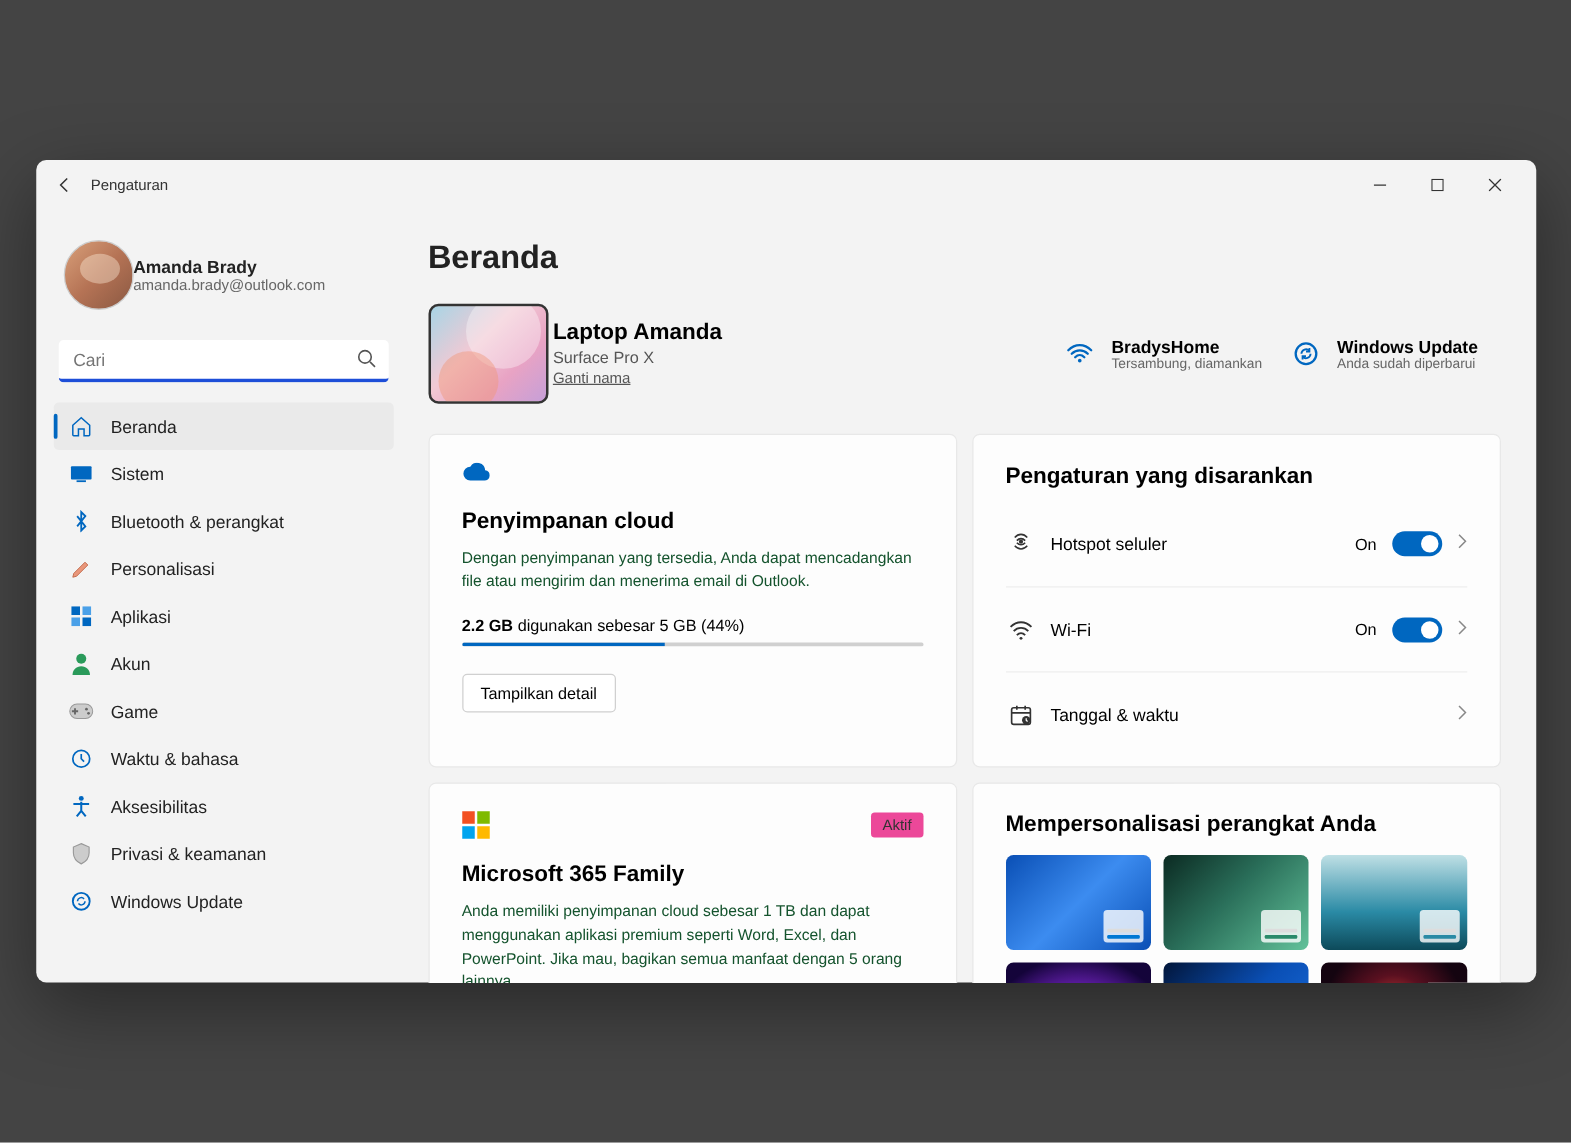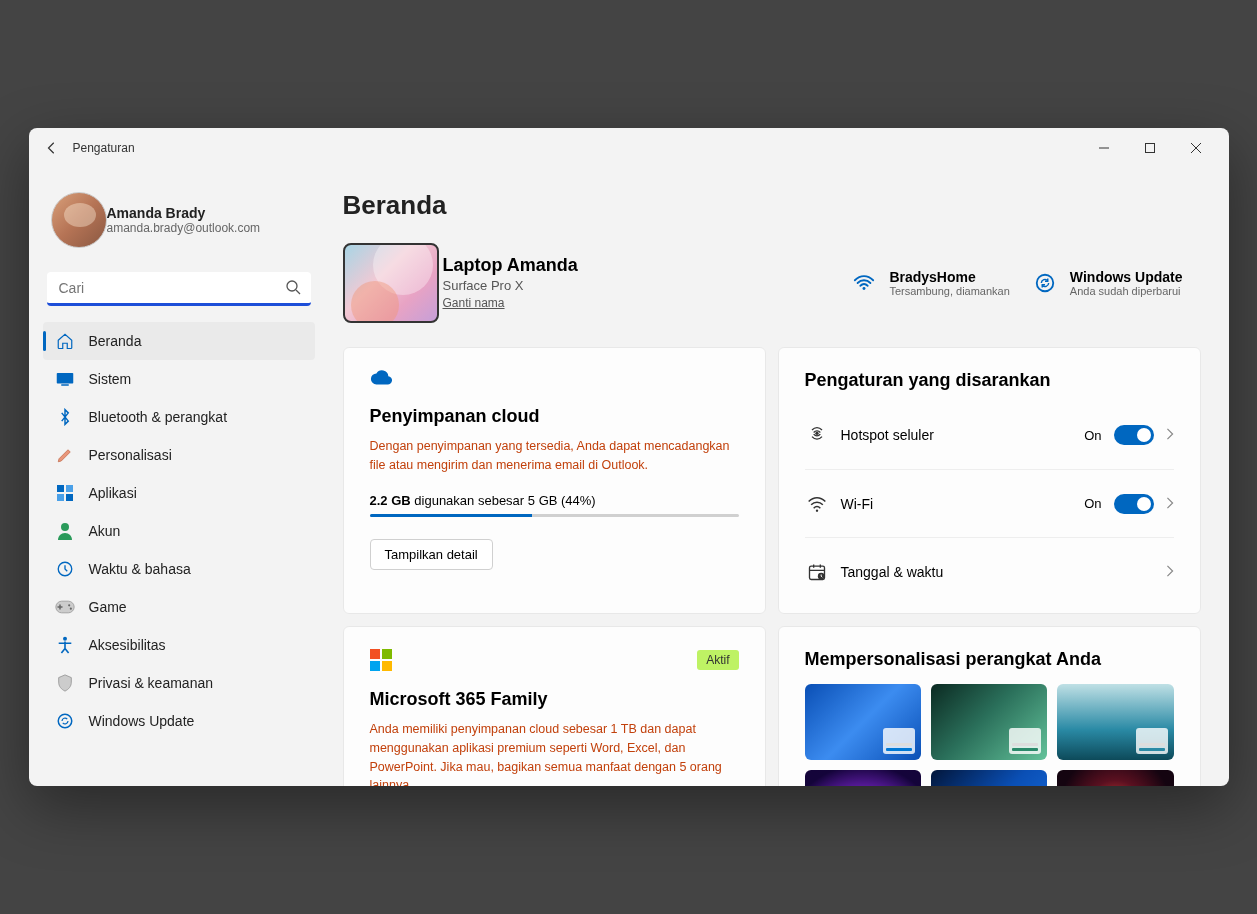--- a/index.html
+++ b/index.html
@@ -35,40 +35,40 @@
 .device-info .m { font-size:13px; color:#555; margin-top:2px; }
 .device-info .r { font-size:12px; color:#555; text-decoration:underline; cursor:pointer; margin-top:2px; display:inline-block; }
 .header-row .fill { flex:1; }
 .hdr-item { display:flex; gap:12px; align-items:center; margin-right:18px; }
 .hdr-item .t1 { font-size:14px; font-weight:600; }
 .hdr-item .t2 { font-size:11px; color:#666; }
 .hdr-ico { width:26px; height:26px; display:flex; align-items:center; justify-content:center; }
 .grid { display:grid; grid-template-columns:1fr 1fr; gap:12px; padding-left:8px; }
 .card { background:#fdfdfd; border:1px solid #e8e8e8; border-radius:6px; padding:22px 26px; }
 .card-title { font-size:18px; font-weight:600; margin-bottom:10px; }
-.card-text { font-size:12.5px; color:#c2410c; line-height:1.5; margin-bottom:18px; }
+.card-text { font-size:12.5px; color:#14532d; line-height:1.5; margin-bottom:18px; }
 .storage-line { font-size:13px; margin-bottom:6px; }
 .storage-line b { font-weight:600; }
 .progress { height:3px; background:#d0d0d0; border-radius:2px; overflow:hidden; margin-bottom:22px; }
 .progress .bar { height:100%; background:#0067c0; }
 .btn-outline { display:inline-block; background:#fff; border:1px solid #d0d0d0; border-radius:4px; padding:7px 14px; font-size:13px; cursor:pointer; }
 .cloud-ico { width:22px; height:22px; margin-bottom:14px; }
 .rec-list { margin-top:10px; }
 .rec-item { display:flex; align-items:center; gap:12px; height:68px; border-top:1px solid #eee; cursor:pointer; }
 .rec-item:first-child { border-top:none; }
 .rec-ico { width:24px; display:flex; justify-content:center; }
 .rec-label { flex:1; font-size:14px; }
 .toggle-txt { font-size:13px; }
 .toggle { width:40px; height:20px; border-radius:10px; background:#0067c0; position:relative; cursor:pointer; }
 .toggle::after { content:""; position:absolute; width:14px; height:14px; border-radius:50%; background:#fff; top:3px; right:3px; }
 .chev { color:#888; }
 .m365-head { display:flex; align-items:center; justify-content:space-between; margin-bottom:18px; }
 .ms-logo { width:22px; height:22px; display:grid; grid-template-columns:1fr 1fr; grid-template-rows:1fr 1fr; gap:2px; }
 .ms-logo span:nth-child(1){background:#f25022}.ms-logo span:nth-child(2){background:#7fba00}.ms-logo span:nth-child(3){background:#00a4ef}.ms-logo span:nth-child(4){background:#ffb900}
-.badge { font-size:12px; background:#bef264; border-radius:3px; padding:3px 9px; color:#333; }
+.badge { font-size:12px; background:#ec4899; border-radius:3px; padding:3px 9px; color:#333; }
 .m365-row { display:flex; align-items:center; gap:16px; border-top:1px solid #eee; padding-top:21px; margin-top:6px; cursor:pointer; }
 .m365-row .lbl { flex:1; font-size:13.5px; }
 .themes { display:grid; grid-template-columns:repeat(3,1fr); gap:10px; margin-top:14px; }
 .theme { height:76px; border-radius:6px; position:relative; cursor:pointer; overflow:hidden; }
 .theme .chip { position:absolute; right:6px; bottom:6px; width:32px; height:26px; background:rgba(255,255,255,.8); border-radius:3px; display:flex; flex-direction:column; justify-content:flex-end; padding:3px; gap:2px; }
 .theme .chip span{height:3px;border-radius:1px}
 </style>
 </head>
 <body>
 
@@ -167,37 +167,37 @@
             <span class="ico">
               <svg width="16" height="18" viewBox="0 0 16 18">
                 <circle cx="8" cy="5" r="4" fill="#2a9a5a"></circle>
                 <path d="M1 18c0-4 3-7 7-7s7 3 7 7" fill="#2a9a5a"></path>
               </svg>
             </span>
             <span>Akun</span>
           </li>
           <li>
             <span class="ico">
-              <svg width="18" height="18" viewBox="0 0 24 24">
-                <circle cx="12" cy="12" r="9" fill="none" stroke="#0067c0" stroke-width="1.8"></circle>
-                <path d="M12 7v5l3 3" fill="none" stroke="#0067c0" stroke-width="1.8"></path>
-              </svg>
-            </span>
-            <span>Waktu &amp; bahasa</span>
-          </li>
-          <li>
-            <span class="ico">
               <svg width="20" height="14" viewBox="0 0 24 16">
                 <rect x="1" y="1" width="22" height="14" rx="7" fill="#ccc" stroke="#999"></rect>
                 <circle cx="17" cy="6" r="1.3" fill="#666"></circle>
                 <circle cx="19" cy="10" r="1.3" fill="#666"></circle>
                 <path d="M6 5v6M3 8h6" stroke="#666" stroke-width="1.8"></path>
               </svg>
             </span>
             <span>Game</span>
+          </li>
+          <li>
+            <span class="ico">
+              <svg width="18" height="18" viewBox="0 0 24 24">
+                <circle cx="12" cy="12" r="9" fill="none" stroke="#0067c0" stroke-width="1.8"></circle>
+                <path d="M12 7v5l3 3" fill="none" stroke="#0067c0" stroke-width="1.8"></path>
+              </svg>
+            </span>
+            <span>Waktu &amp; bahasa</span>
           </li>
           <li>
             <span class="ico">
               <svg width="16" height="18" viewBox="0 0 16 20">
                 <circle cx="8" cy="3" r="2.2" fill="#0067c0"></circle>
                 <path d="M1 8h14M8 6v8M4 19l4-5 4 5" fill="none" stroke="#0067c0" stroke-width="1.8"></path>
               </svg>
             </span>
             <span>Aksesibilitas</span>
           </li>

